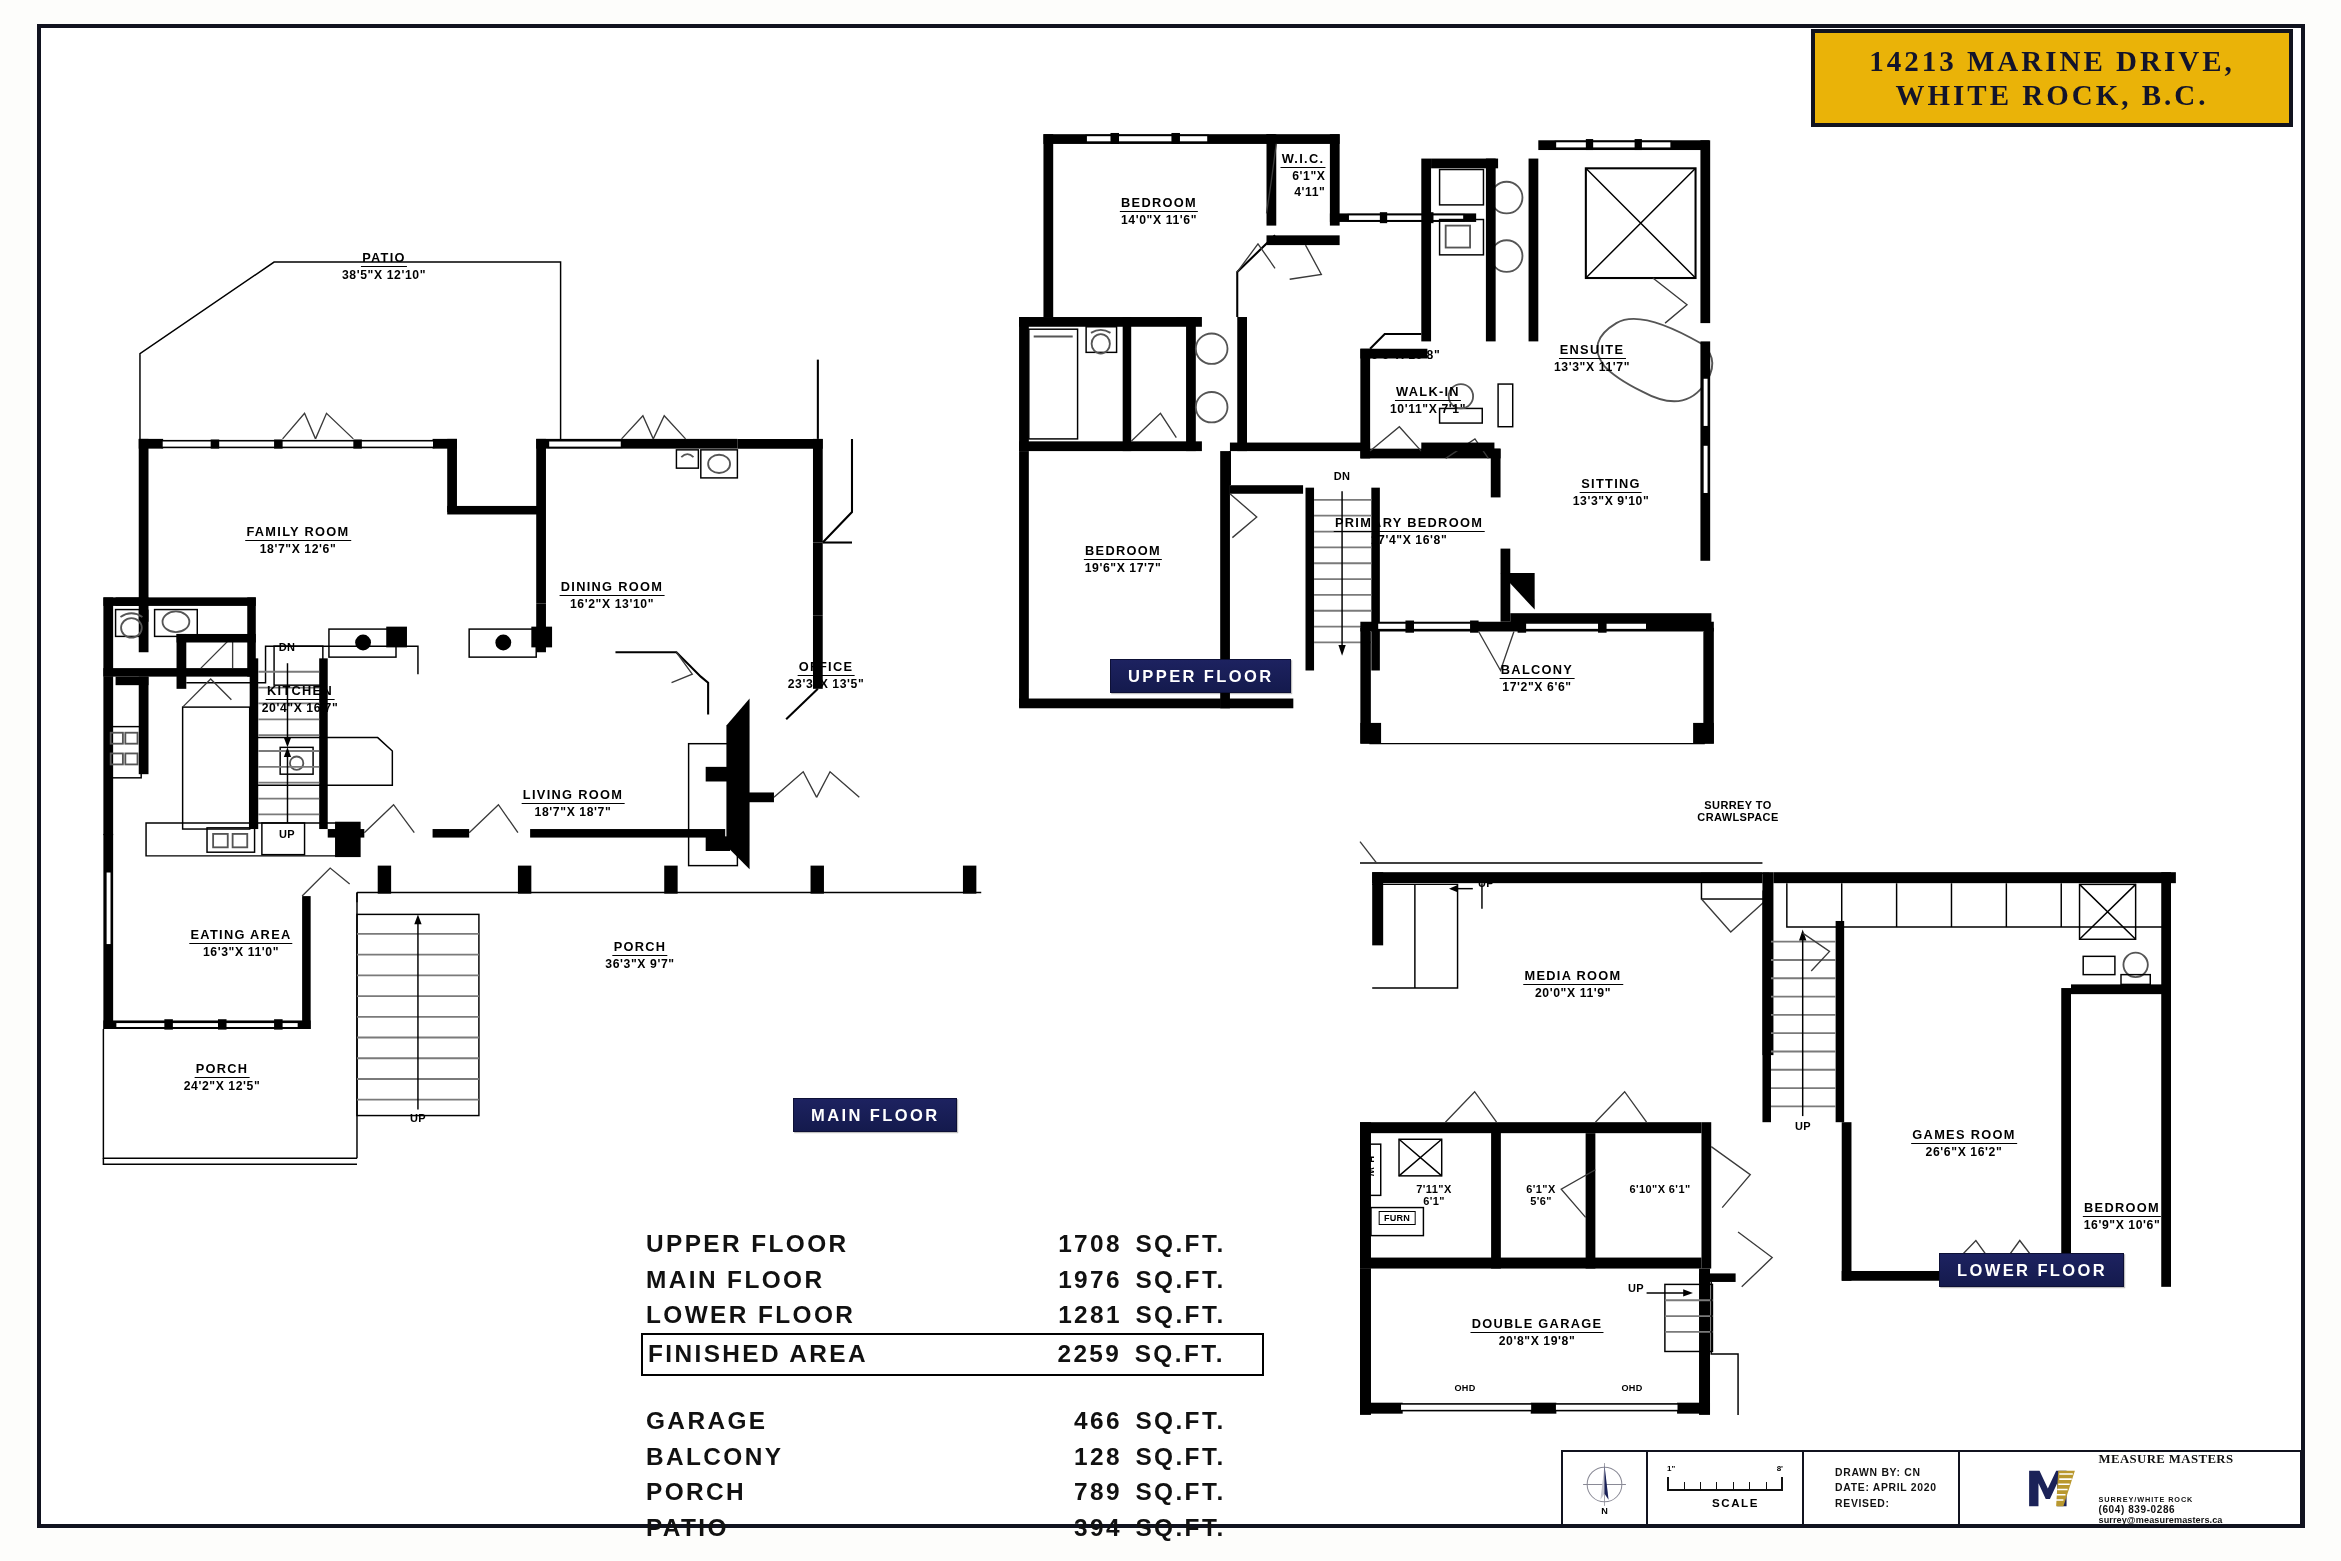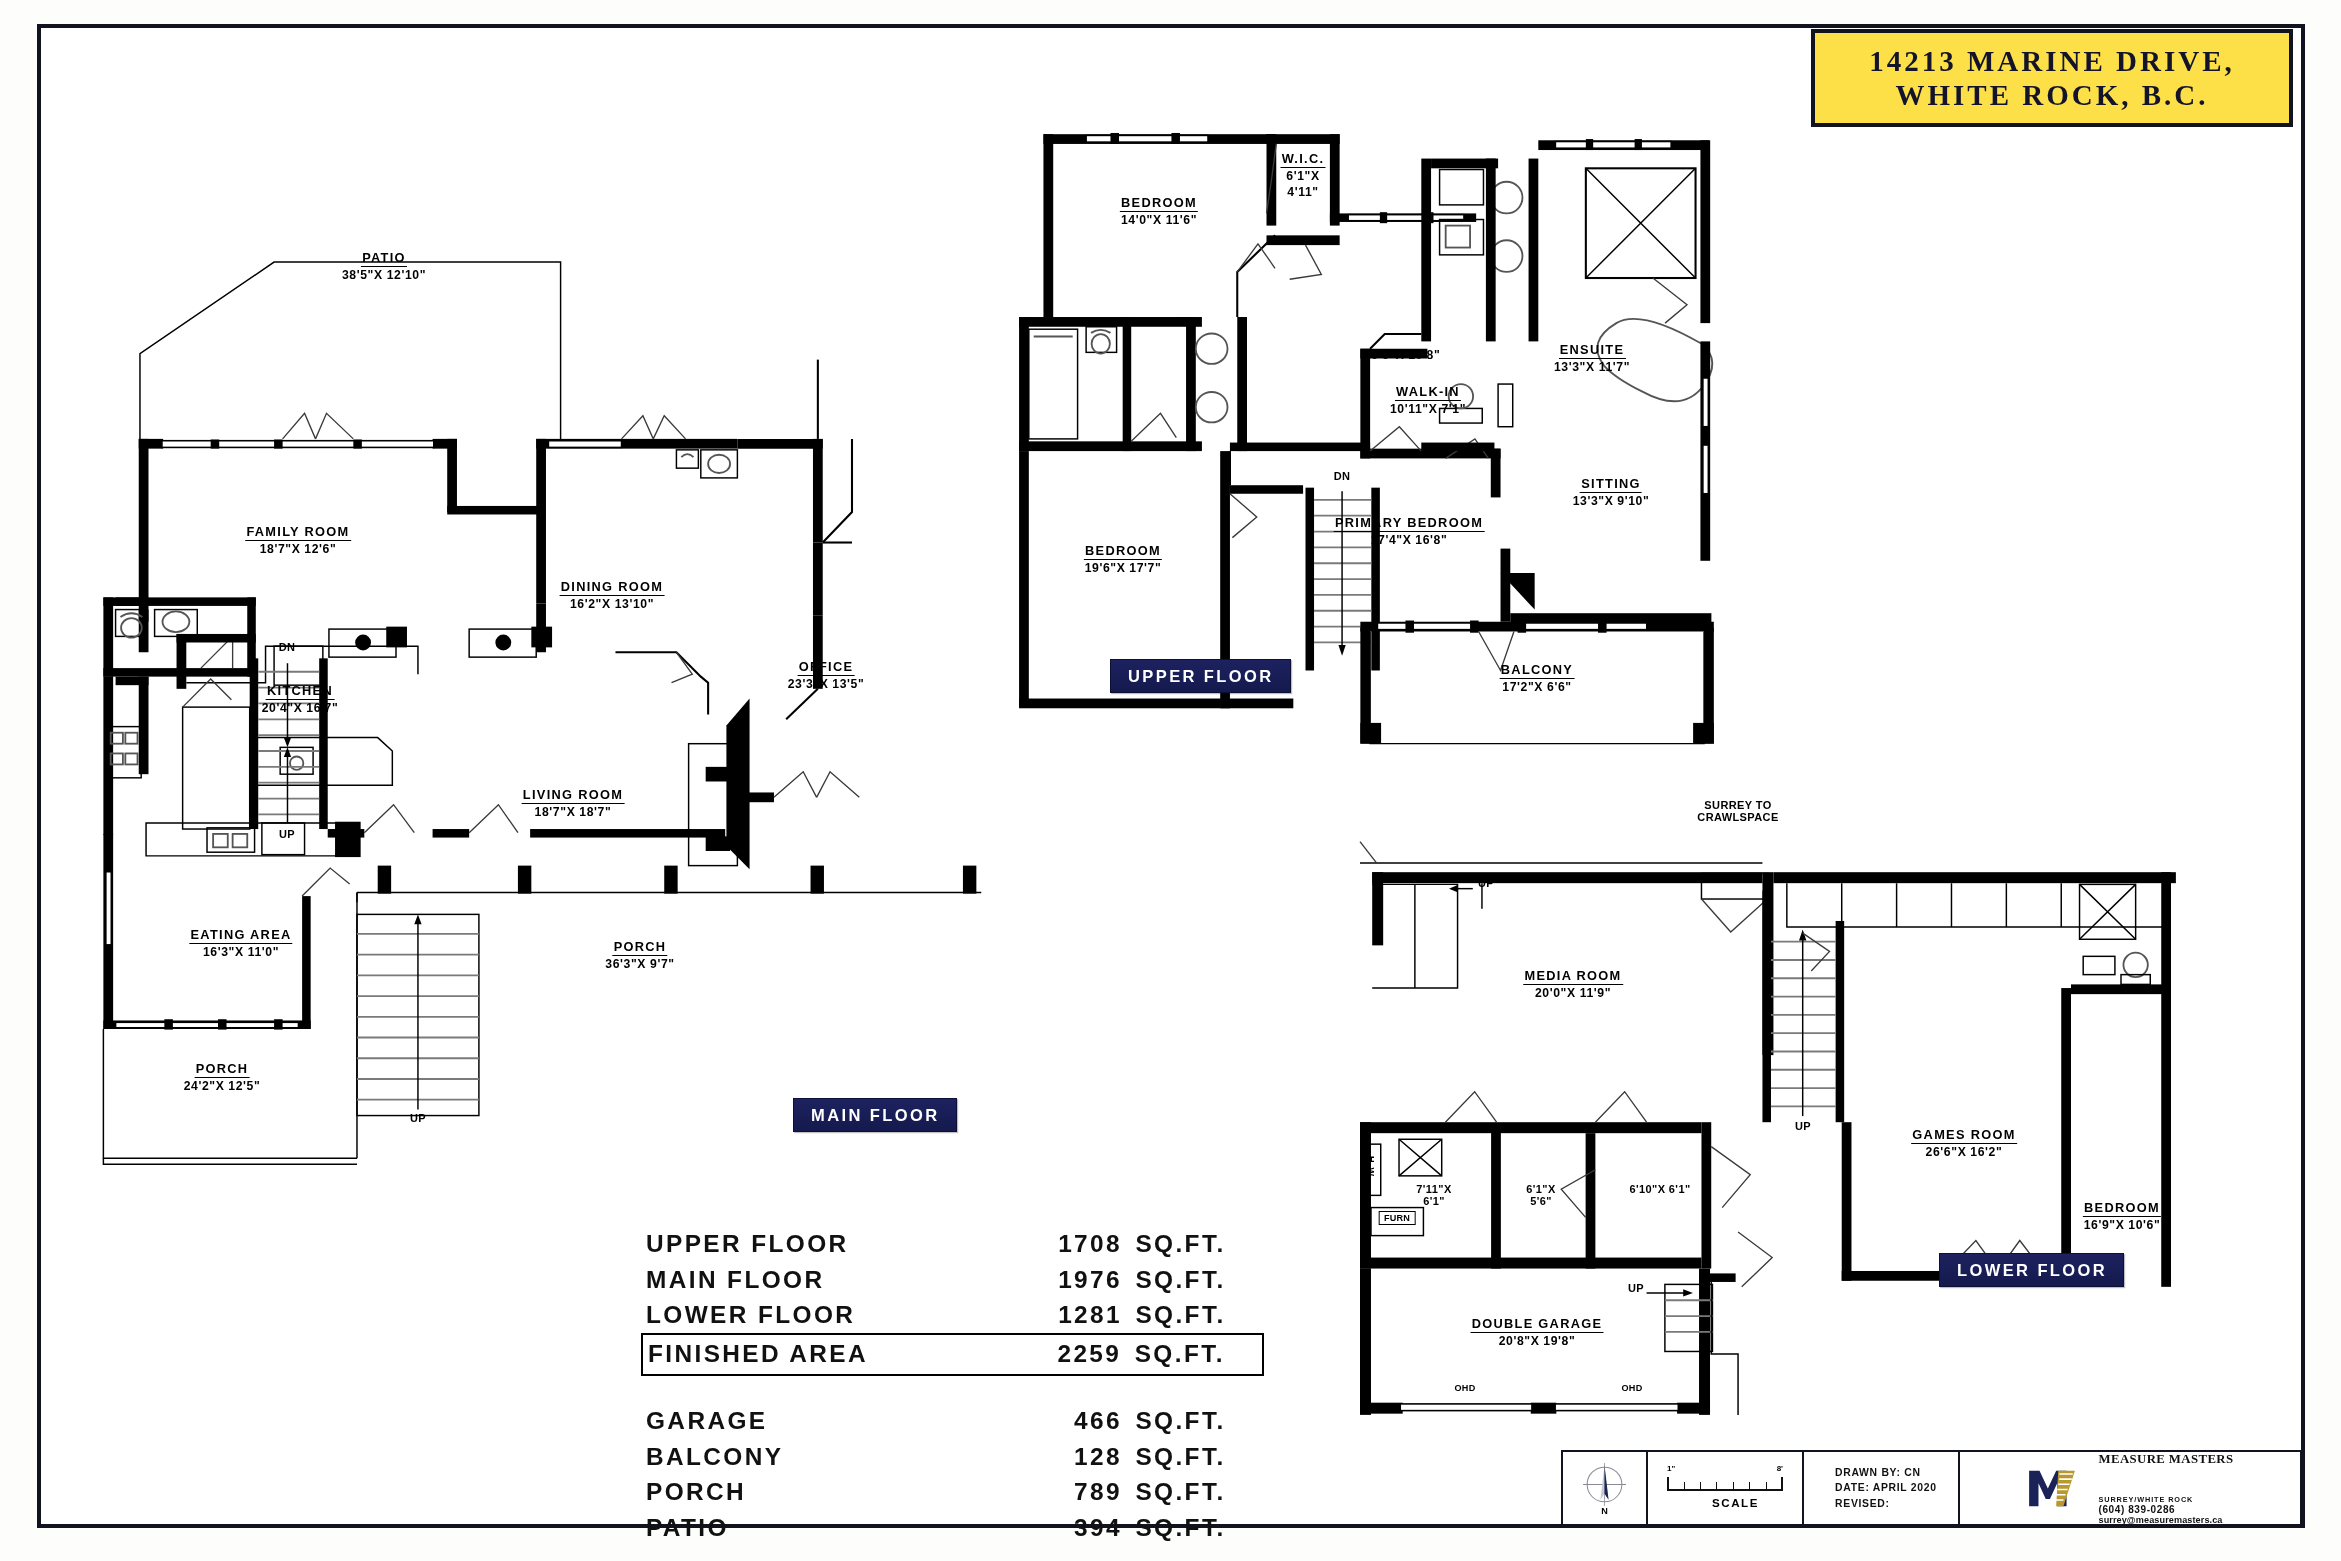--- a/index.html
+++ b/index.html
@@ -1,21 +1,21 @@
 <!DOCTYPE html>
 <html style="font-size:9.8px"><head>
 <meta charset="utf-8">
 <style>
   html,body{margin:0;padding:0;background:#fff;}
   body{width:2342px;height:1561px;font-family:"Liberation Sans",sans-serif;-webkit-font-smoothing:none;}
   #sheet{position:absolute;left:0;top:0;width:2342px;height:1561px;background:#fdfdfb;overflow:hidden;}
   .border-outer{position:absolute;left:37px;top:24.4px;width:2268px;height:1504px;border:4.3px solid #11131f;box-sizing:border-box;background:#fff;}
 
   
-  #title-block{position:absolute;left:1811px;top:29px;width:482px;height:98px;border:4.3px solid #11131f;background:#fde047;
+  #title-block{position:absolute;left:1811px;top:29px;width:482px;height:98px;border:4.3px solid #11131f;background:#eab308;
      display:flex;flex-direction:column;align-items:center;justify-content:center;box-sizing:border-box;}
   #title-block .ln{font-family:"Liberation Serif",serif;font-weight:bold;font-size:29px;letter-spacing:3px;color:#13142a;line-height:1.18;white-space:nowrap;}
 
   
   .plan{position:absolute;}
   svg{display:block;overflow:visible;}
   .w{fill:#000;}
   .thin{fill:none;stroke:#000;stroke-width:2.4;}
   .thin2{fill:none;stroke:#000;stroke-width:3.4;}
   .door{fill:none;stroke:#3a3a3a;stroke-width:2.2;}
@@ -422,21 +422,21 @@
       <rect class="w" x="560" y="986" width="34" height="34"></rect>
       <rect class="w" x="1106" y="986" width="34" height="34"></rect>
 
       <rect class="w" x="466" y="820" width="16" height="142" opacity="0"></rect>
     </svg>
 
     <div class="rl" style="left:140px;top:73px;">
       <div class="nm">BEDROOM</div>
       <div class="dm">14'0"X  11'6"</div>
     </div>
-    <div class="rl" style="left:284px;top:29px;">
+    <div class="rl" style="left:284px;top:29px;text-align:right;">
       <div class="nm">W.I.C.</div>
       <div class="dm">6'1"X</div>
       <div class="dm">4'11"</div>
     </div>
     <div class="rl" style="left:383px;top:224px;">
       <div class="dm">16'6"X  10'8"</div>
     </div>
     <div class="rl" style="left:104px;top:421px;">
       <div class="nm">BEDROOM</div>
       <div class="dm">19'6"X  17'7"</div>

